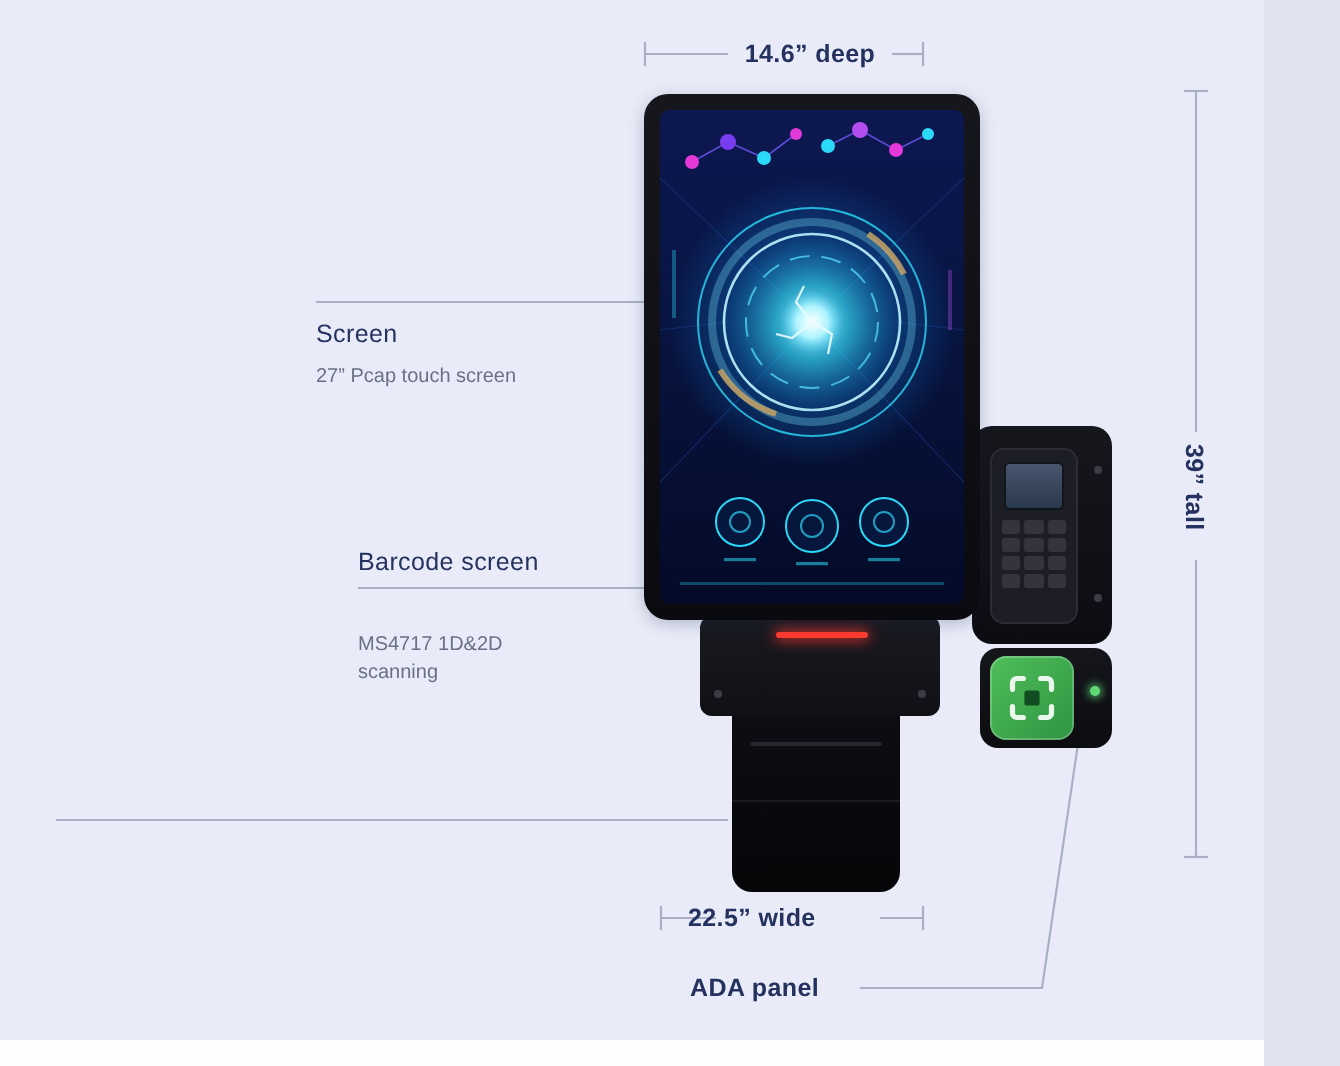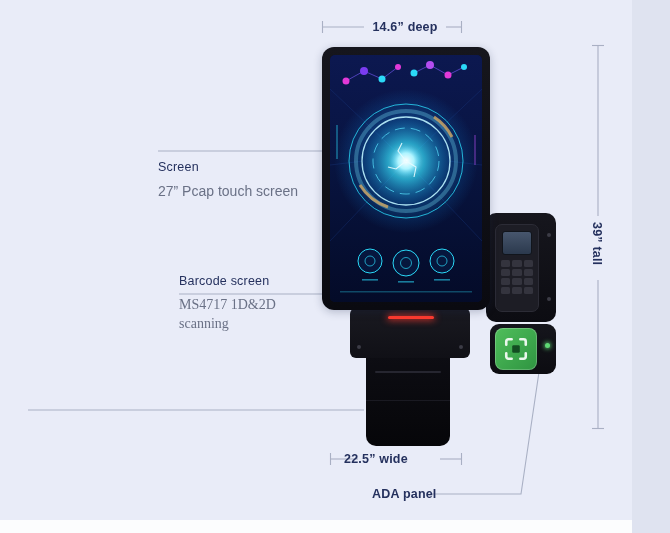--- a/index.html
+++ b/index.html
@@ -16,34 +16,34 @@
   .lines g { stroke:var(--line,#a9b0c4); stroke-width:1.1; fill:none; }
 
   
   .dim-label {
     position:absolute; font-weight:bold; font-size:12.5px;
     color:var(--heading,#25315e); letter-spacing:.2px; z-index:4;
   }
   #dim-deep { left:350px; top:20px; width:110px; text-align:center; }
   #dim-wide { left:344px; top:452px; width:110px; text-align:left; }
   #dim-tall { left:590px; top:222px; writing-mode:vertical-rl; }
-  #ada-label { left:372px; top:487px; }
+  #ada-label { left:345px; top:487px; }
 
   .callout { position:absolute; z-index:4; }
   .callout-title {
     font-weight:normal; font-size:12.5px; color:var(--heading,#25315e);
     letter-spacing:.2px;
   }
   .callout-desc {
-    margin-top:8px; font-size:14px; line-height:1.35;
+    margin-top:8px; font-size:10px; line-height:1.35;
     color:var(--body,#6a7186);
   }
   #callout-screen  { left:158px; top:160px; }
   #callout-barcode { left:179px; top:274px; }
-  #callout-barcode .callout-desc { margin-top:8px; width:112px;font-family:Liberation Serif, serif; }
+  #callout-barcode .callout-desc { margin-top:28px; width:112px; }
   #callout-printer { left:30px; top:336px; }
   #callout-printer .callout-desc { margin-top:7px; width:138px; }
 
   
   .screen-bezel {
     position:absolute; left:322px; top:47px; width:168px; height:263px;
     background:linear-gradient(180deg,#16161d,#0a0a10);
     border-radius:12px; z-index:3;
     box-shadow:0 2px 8px rgba(25,35,70,.25);
   }

